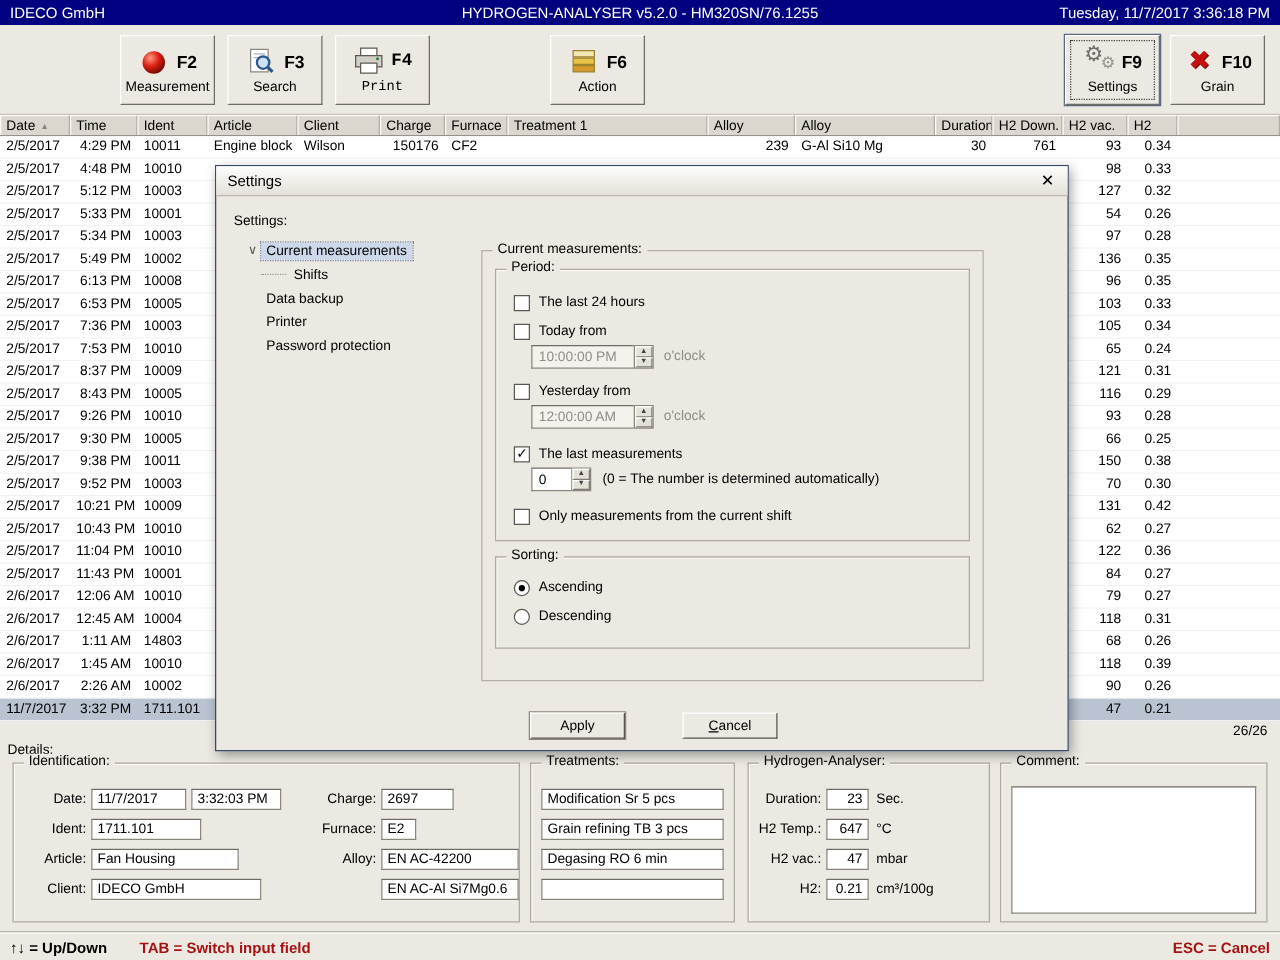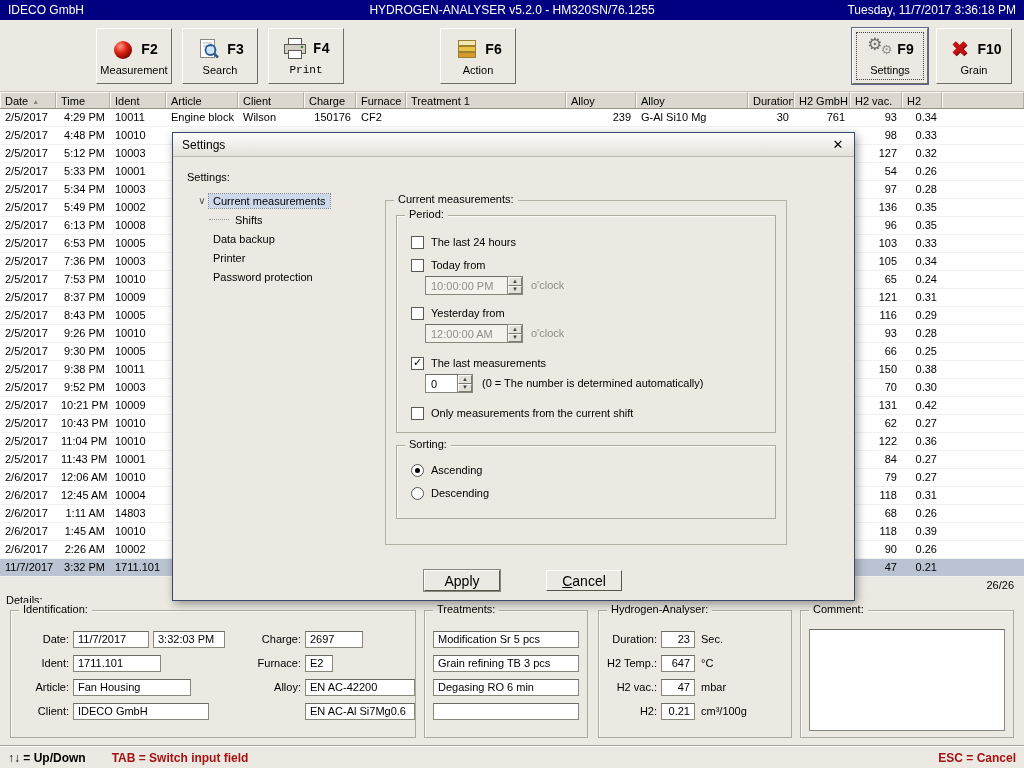--- a/index.html
+++ b/index.html
@@ -101,21 +101,21 @@
            padding:0 5px;font-size:11px;display:flex;align-items:center}
   .sf-text.disabled{color:#8f8d85;background:#f3f2ed}
   .sf-btns{width:16px;display:flex;flex-direction:column;border:1px solid #8a867c}
   .sf-btn{flex:1;background:#e4e1d9;border:1px solid;border-color:#fff #7d7a72 #7d7a72 #fff;
           font-size:6px;line-height:5px;display:flex;align-items:center;justify-content:center;color:#444;cursor:pointer}
   .gray-label{position:absolute;font-size:11px;color:#8f8d85;white-space:nowrap}
   .note-label{position:absolute;font-size:11px;white-space:nowrap}
 
   .btn{position:absolute;width:76px;height:21px;background:var(--window-bg,#ece9e2);cursor:pointer;
        border:1px solid;border-color:#ffffff #57544c #57544c #ffffff;
-       font-size:14px;display:flex;align-items:center;justify-content:center}
+       font-size:11px;display:flex;align-items:center;justify-content:center}
   .btn.default{box-shadow:0 0 0 1px #8a867c}
   .btn span{display:block}
   .btn.cancel span::first-letter{text-decoration:underline}
 </style>
 </head>
 <body>
 
 <div class="app">
 
   <div class="titlebar">
@@ -214,21 +214,21 @@
         <div class="th" style="width: 54px;">Time</div>
         <div class="th" style="width: 56px;">Ident</div>
         <div class="th" style="width: 72px;">Article</div>
         <div class="th" style="width: 66px;">Client</div>
         <div class="th" style="width: 52px;">Charge</div>
         <div class="th" style="width: 50px;">Furnace</div>
         <div class="th" style="width: 160px;">Treatment 1</div>
         <div class="th" style="width: 70px;">Alloy</div>
         <div class="th" style="width: 112px;">Alloy</div>
         <div class="th" style="width: 46px;">Duration</div>
-        <div class="th" style="width: 56px;">H2 GmbH.</div>
+        <div class="th" style="width: 56px;">H2 Down.</div>
         <div class="th" style="width: 52px;">H2 vac.</div>
         <div class="th" style="width: 40px;">H2</div>
         <div class="th fillcol"></div>
       </div>
     <div>
         <div class="grow">
           <div class="td l" style="width: 56px;">2/5/2017</div>
           <div class="td r" style="width: 54px;">4:29 PM</div>
           <div class="td l" style="width: 56px;">10011</div>
           <div class="td l" style="width: 72px;">Engine block</div>

